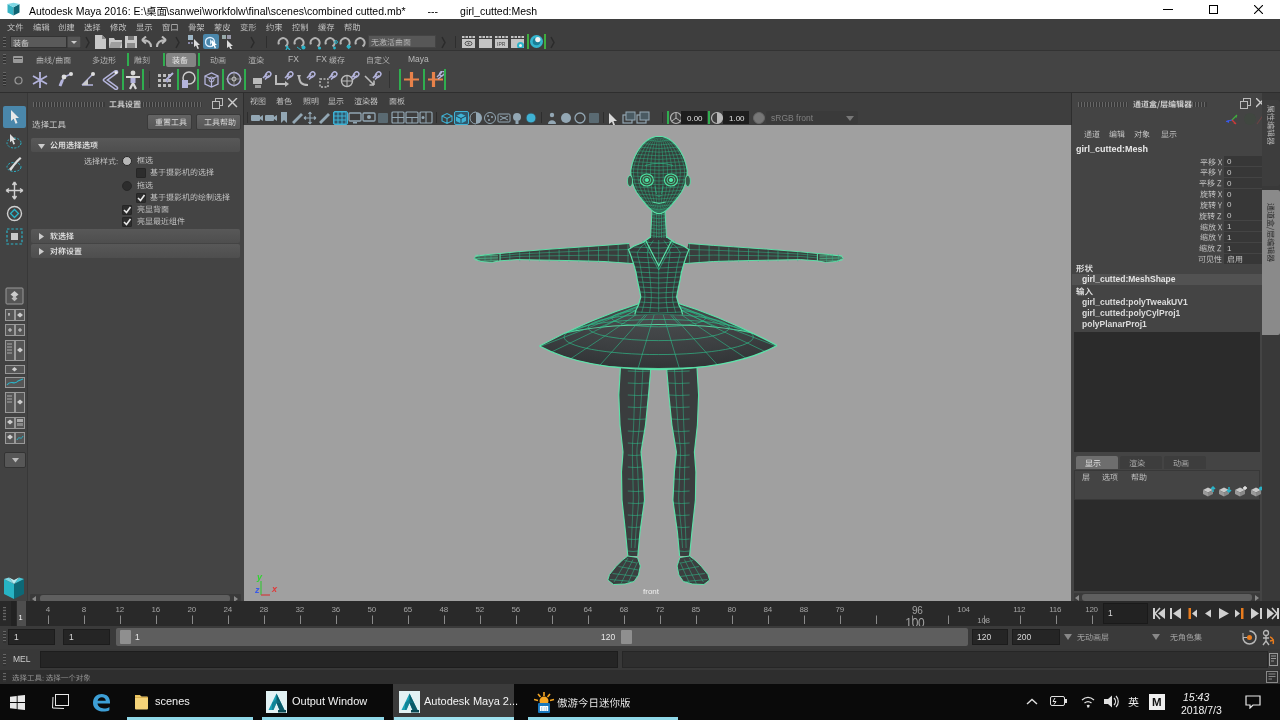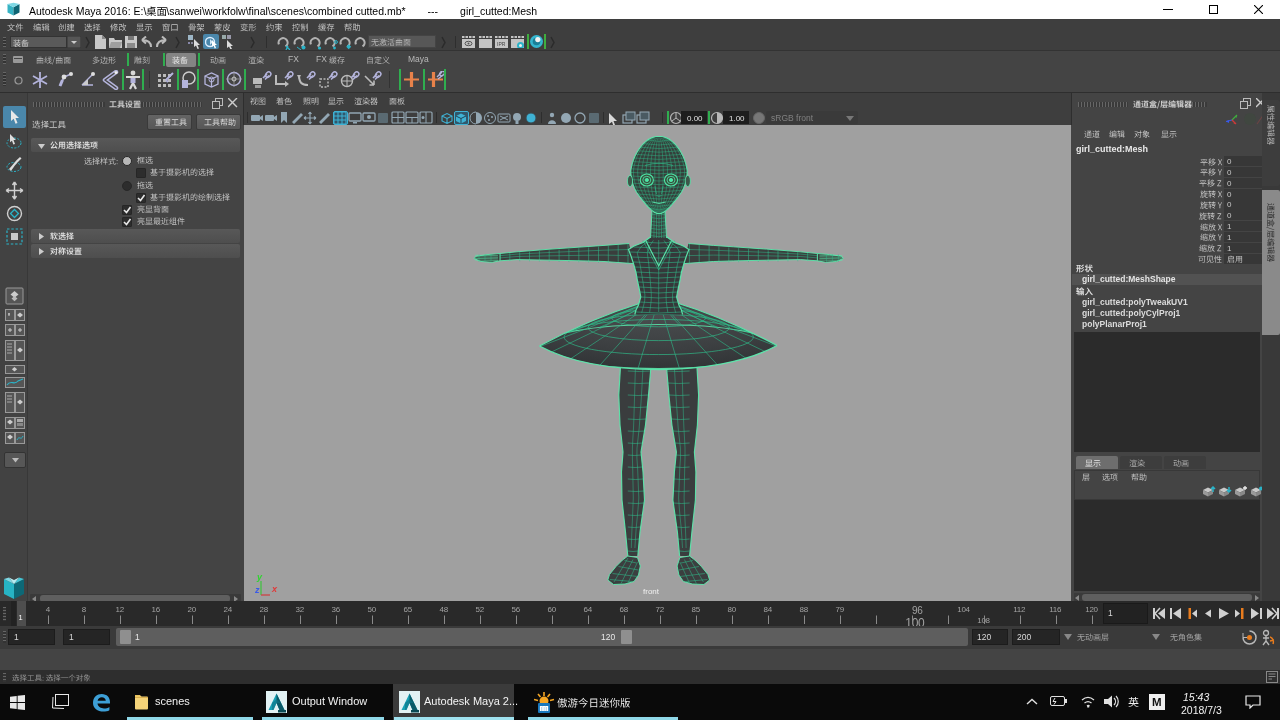--- a/index.html
+++ b/index.html
@@ -1236,20 +1236,30 @@
         <path d="M7.5 1 A6.5 6.5 0 1 1 1 7.5" fill="none" stroke="#b8b8b8" stroke-width="1.5"></path>
         <path d="M1 3 L1 7.5 L5.5 7.5" fill="none" stroke="#b8b8b8"></path>
         <circle cx="7.5" cy="7.5" r="2.5" fill="#e87c1e"></circle>
       </svg>
       <svg style="position:absolute;left:1261px;top:3px;width:16px;height:17px">
         <circle cx="5" cy="4" r="2.5" fill="none" stroke="#b8b8b8" stroke-width="1.3"></circle>
         <path d="M9 8 C12 9 13 12 12 15 M9 12 L13 11" stroke="#e87c1e" stroke-width="1.5" fill="none"></path>
         <path d="M5 7 L5 12 M2 9 L8 9 M5 12 L2 16 M5 12 L8 16" stroke="#b8b8b8" stroke-width="1.3" fill="none"></path>
       </svg>
     </div>
+    <div style="position:absolute;left:0.0px;top:649.0px;width:1280.0px;height:21.0px;background:#383838;">
+      <div style="position:absolute;left:3.0px;top:5.0px;width:3.0px;height:12.0px;background:repeating-linear-gradient(180deg,#666 0 1px,#333 1px 3px);"></div>
+      <div style="position:absolute;left:13.0px;top:6.0px;font-size:8.5px;color:#cccccc;white-space:nowrap;line-height:1.15;">MEL</div>
+      <div style="position:absolute;left:40.0px;top:2.0px;width:578.0px;height:17.0px;background:#252525;border:1px solid #1d1d1d;"></div>
+      <div style="position:absolute;left:622.0px;top:2.0px;width:646.0px;height:17.0px;background:#2e2e2e;border:1px solid #262626;"></div>
+      <svg style="position:absolute;left:1269px;top:4px;width:9px;height:13px">
+        <rect x="0.5" y="0.5" width="8" height="12" fill="none" stroke="#999"></rect>
+        <path d="M2 3 H7 M2 5.5 H7 M2 8 H5" stroke="#999"></path>
+      </svg>
+    </div>
     <div style="position:absolute;left:0.0px;top:670.0px;width:1280.0px;height:14.0px;background:#2e2e2e;">
       <div style="position:absolute;left:3.0px;top:3.0px;width:3.0px;height:9.0px;background:repeating-linear-gradient(180deg,#666 0 1px,#333 1px 3px);"></div>
       <svg style="position:absolute;left:12.0px;top:2.5px;width:80px;height:13px;overflow:visible">
         <path transform="translate(0,7.65)" d="M0.5 -5.7C0.9 -5.4 1.4 -4.8 1.6 -4.5L2.1 -4.8C1.8 -5.2 1.3 -5.7 0.9 -6ZM3.3 -6.1C3.2 -5.4 2.9 -4.7 2.4 -4.3C2.6 -4.2 2.8 -4.1 2.9 -4C3.1 -4.2 3.3 -4.5 3.4 -4.8H4.5V-3.7H2.4V-3.2H3.8C3.6 -2.2 3.3 -1.5 2.2 -1.1C2.3 -1 2.5 -0.8 2.5 -0.6C3.8 -1.1 4.2 -2 4.3 -3.2H5.1V-1.4C5.1 -0.9 5.2 -0.7 5.8 -0.7C5.9 -0.7 6.4 -0.7 6.5 -0.7C7 -0.7 7.1 -0.9 7.2 -1.9C7 -1.9 6.8 -2 6.7 -2.1C6.7 -1.3 6.6 -1.2 6.5 -1.2C6.4 -1.2 5.9 -1.2 5.9 -1.2C5.7 -1.2 5.6 -1.2 5.6 -1.4V-3.2H7.1V-3.7H5.1V-4.8H6.8V-5.3H5.1V-6.3H4.5V-5.3H3.6C3.7 -5.5 3.8 -5.7 3.9 -6ZM1.9 -3.4H0.4V-2.9H1.3V-0.6C1 -0.5 0.7 -0.2 0.3 0.1L0.7 0.6C1.1 0.1 1.5 -0.3 1.8 -0.3C2 -0.3 2.2 -0 2.5 0.1C3 0.4 3.6 0.5 4.5 0.5C5.2 0.5 6.5 0.5 7.1 0.4C7.1 0.3 7.2 -0 7.2 -0.1C6.5 -0.1 5.4 -0 4.5 -0C3.7 -0 3.1 -0.1 2.6 -0.3C2.3 -0.6 2.1 -0.7 1.9 -0.8Z M8.8 -6.3V-4.8H7.8V-4.3H8.8V-2.7C8.4 -2.5 8.1 -2.4 7.8 -2.4L7.9 -1.8L8.8 -2.1V-0.1C8.8 0 8.8 0 8.7 0C8.6 0 8.3 0.1 8 0C8.1 0.2 8.1 0.4 8.2 0.6C8.6 0.6 8.9 0.6 9.1 0.5C9.3 0.4 9.4 0.2 9.4 -0.1V-2.3L10.2 -2.6L10.2 -3.1L9.4 -2.8V-4.3H10.3V-4.8H9.4V-6.3ZM13.5 -5.4C13.3 -5 12.9 -4.7 12.5 -4.4C12.1 -4.7 11.7 -5 11.5 -5.4ZM10.5 -5.9V-5.4H10.9C11.2 -4.9 11.6 -4.5 12 -4.1C11.4 -3.7 10.8 -3.5 10.1 -3.3C10.3 -3.2 10.4 -3 10.4 -2.9C11.1 -3.1 11.8 -3.4 12.4 -3.8C13 -3.3 13.7 -3 14.5 -2.8C14.5 -3 14.7 -3.2 14.8 -3.3C14.1 -3.5 13.5 -3.7 12.9 -4.1C13.5 -4.5 14 -5.1 14.3 -5.7L14 -5.9L13.9 -5.9ZM12.1 -3.1V-2.4H10.6V-1.9H12.1V-1.1H10.2V-0.6H12.1V0.6H12.7V-0.6H14.7V-1.1H12.7V-1.9H14.1V-2.4H12.7V-3.1Z M15.4 -0.5V0H22.1V-0.5H19V-4.9H21.8V-5.5H15.8V-4.9H18.4V-0.5Z M27 -0.6C27.9 -0.2 28.7 0.2 29.3 0.6L29.7 0.2C29.2 -0.2 28.2 -0.6 27.4 -1ZM25 -1C24.5 -0.6 23.6 -0.1 22.8 0.2C22.9 0.3 23.1 0.5 23.2 0.6C24 0.3 24.9 -0.2 25.5 -0.7ZM24.1 -5.9V-1.6H22.9V-1.1H29.6V-1.6H28.5V-5.9ZM24.6 -1.6V-2.2H28V-1.6ZM24.6 -4.4H28V-3.8H24.6ZM24.6 -4.8V-5.5H28V-4.8ZM24.6 -3.3H28V-2.7H24.6Z M31 -2.9C31.3 -2.9 31.5 -3.1 31.5 -3.4C31.5 -3.8 31.3 -4 31 -4C30.8 -4 30.5 -3.8 30.5 -3.4C30.5 -3.1 30.8 -2.9 31 -2.9ZM31 0.1C31.3 0.1 31.5 -0.1 31.5 -0.4C31.5 -0.7 31.3 -0.9 31 -0.9C30.8 -0.9 30.5 -0.7 30.5 -0.4C30.5 -0.1 30.8 0.1 31 0.1Z M34.2 -5.7C34.7 -5.4 35.2 -4.8 35.4 -4.5L35.9 -4.8C35.6 -5.2 35.1 -5.7 34.6 -6ZM37.1 -6.1C36.9 -5.4 36.6 -4.7 36.2 -4.3C36.3 -4.2 36.6 -4.1 36.7 -4C36.9 -4.2 37 -4.5 37.2 -4.8H38.3V-3.7H36.2V-3.2H37.5C37.4 -2.2 37.1 -1.5 36 -1.1C36.1 -1 36.2 -0.8 36.3 -0.6C37.6 -1.1 37.9 -2 38.1 -3.2H38.9V-1.4C38.9 -0.9 39 -0.7 39.5 -0.7C39.7 -0.7 40.2 -0.7 40.3 -0.7C40.8 -0.7 40.9 -0.9 41 -1.9C40.8 -1.9 40.6 -2 40.5 -2.1C40.4 -1.3 40.4 -1.2 40.2 -1.2C40.1 -1.2 39.7 -1.2 39.6 -1.2C39.4 -1.2 39.4 -1.2 39.4 -1.4V-3.2H40.9V-3.7H38.9V-4.8H40.6V-5.3H38.9V-6.3H38.3V-5.3H37.4C37.5 -5.5 37.6 -5.7 37.6 -6ZM35.6 -3.4H34.2V-2.9H35.1V-0.6C34.8 -0.5 34.4 -0.2 34.1 0.1L34.5 0.6C34.9 0.1 35.3 -0.3 35.6 -0.3C35.8 -0.3 36 -0 36.3 0.1C36.8 0.4 37.4 0.5 38.3 0.5C39 0.5 40.3 0.5 40.9 0.4C40.9 0.3 41 -0 41 -0.1C40.3 -0.1 39.1 -0 38.3 -0C37.5 -0 36.8 -0.1 36.4 -0.3C36 -0.6 35.9 -0.7 35.6 -0.8Z M42.6 -6.3V-4.8H41.6V-4.3H42.6V-2.7C42.2 -2.5 41.8 -2.4 41.5 -2.4L41.7 -1.8L42.6 -2.1V-0.1C42.6 0 42.6 0 42.5 0C42.4 0 42.1 0.1 41.8 0C41.8 0.2 41.9 0.4 41.9 0.6C42.4 0.6 42.7 0.6 42.9 0.5C43.1 0.4 43.1 0.2 43.1 -0.1V-2.3L44 -2.6L43.9 -3.1L43.1 -2.8V-4.3H44V-4.8H43.1V-6.3ZM47.3 -5.4C47 -5 46.7 -4.7 46.2 -4.4C45.8 -4.7 45.5 -5 45.3 -5.4ZM44.2 -5.9V-5.4H44.7C45 -4.9 45.4 -4.5 45.8 -4.1C45.2 -3.7 44.5 -3.5 43.9 -3.3C44 -3.2 44.2 -3 44.2 -2.9C44.9 -3.1 45.6 -3.4 46.2 -3.8C46.8 -3.3 47.5 -3 48.2 -2.8C48.3 -3 48.5 -3.2 48.6 -3.3C47.9 -3.5 47.2 -3.7 46.7 -4.1C47.3 -4.5 47.8 -5.1 48.1 -5.7L47.7 -5.9L47.6 -5.9ZM45.9 -3.1V-2.4H44.4V-1.9H45.9V-1.1H44V-0.6H45.9V0.6H46.5V-0.6H48.4V-1.1H46.5V-1.9H47.9V-2.4H46.5V-3.1Z M49.1 -3.2V-2.6H56V-3.2Z M59.7 -4.1V0.6H60.3V-4.1ZM60.1 -6.3C59.3 -5.1 57.9 -4 56.5 -3.3C56.7 -3.2 56.9 -3 56.9 -2.8C58.1 -3.4 59.2 -4.3 60 -5.3C61 -4.1 62 -3.4 63.1 -2.8C63.2 -3 63.4 -3.2 63.5 -3.3C62.4 -3.9 61.3 -4.6 60.4 -5.7L60.6 -6.1Z M67.5 -3C67.9 -2.4 68.2 -1.7 68.3 -1.3L68.8 -1.5C68.7 -2 68.4 -2.6 68 -3.2ZM64.4 -3.4C64.9 -3 65.4 -2.5 65.8 -2C65.4 -1 64.8 -0.3 64.1 0.1C64.2 0.2 64.4 0.4 64.5 0.6C65.2 0.1 65.8 -0.6 66.2 -1.5C66.6 -1.1 66.8 -0.7 67 -0.4L67.5 -0.8C67.3 -1.2 66.9 -1.6 66.5 -2.1C66.8 -3 67.1 -4 67.2 -5.2L66.8 -5.3L66.8 -5.3H64.3V-4.8H66.6C66.5 -4 66.3 -3.2 66.1 -2.6C65.7 -3 65.2 -3.4 64.8 -3.8ZM69.5 -6.3V-4.5H67.4V-4H69.5V-0.2C69.5 -0 69.5 0 69.3 0C69.2 0 68.8 0 68.3 0C68.4 0.2 68.5 0.4 68.5 0.6C69.1 0.6 69.5 0.6 69.7 0.5C70 0.4 70.1 0.2 70.1 -0.2V-4H71V-4.5H70.1V-6.3Z M73.8 -6.3C73.4 -5.7 72.7 -5 71.7 -4.4C71.8 -4.3 71.9 -4.2 72 -4C72.2 -4.1 72.3 -4.2 72.5 -4.3V-3.1H73.7C73.2 -2.7 72.5 -2.5 71.8 -2.3C71.8 -2.2 72 -2 72 -1.9C72.8 -2.1 73.5 -2.4 74.1 -2.8C74.2 -2.6 74.4 -2.5 74.6 -2.4C73.9 -1.9 72.9 -1.5 72 -1.3C72.1 -1.2 72.2 -1.1 72.3 -0.9C73.1 -1.2 74.2 -1.6 74.9 -2.1C75 -2 75.1 -1.8 75.2 -1.7C74.4 -1.1 73 -0.5 71.9 -0.2C72 -0.1 72.2 0.1 72.2 0.2C73.3 -0.1 74.5 -0.7 75.4 -1.3C75.6 -0.8 75.5 -0.3 75.2 -0.1C75 0 74.8 0 74.6 0C74.5 0 74.2 0 73.9 -0C74 0.1 74.1 0.4 74.1 0.5C74.3 0.5 74.6 0.5 74.7 0.5C75.1 0.5 75.3 0.5 75.5 0.3C76 -0 76.2 -0.8 75.8 -1.6L76.2 -1.8C76.5 -1.1 77.2 -0.2 78 0.2C78.1 0.1 78.3 -0.2 78.4 -0.3C77.6 -0.6 77 -1.4 76.7 -2C77 -2.2 77.4 -2.4 77.7 -2.6L77.3 -3C76.8 -2.7 76.2 -2.2 75.6 -2C75.3 -2.3 75 -2.7 74.5 -3.1L74.5 -3.1H77.6V-4.8H75.6C75.8 -5 76.1 -5.3 76.2 -5.6L75.8 -5.8L75.7 -5.8H74.1C74.2 -5.9 74.3 -6.1 74.4 -6.2ZM73.7 -5.3H75.4C75.3 -5.1 75.1 -4.9 75 -4.8H73.1C73.3 -5 73.5 -5.2 73.7 -5.3ZM73 -4.3H75C74.8 -4 74.6 -3.8 74.3 -3.5H73ZM75.5 -4.3H77.1V-3.5H75C75.2 -3.8 75.4 -4 75.5 -4.3Z" fill="#999"></path>
       </svg>
       <svg style="position:absolute;left:1266px;top:1px;width:12px;height:12px">
         <rect x="0.5" y="0.5" width="11" height="11" fill="none" stroke="#888"></rect>
         <path d="M2.5 3 H9.5 M2.5 5.5 H9.5 M2.5 8 H6" stroke="#888"></path>
       </svg>
     </div>

